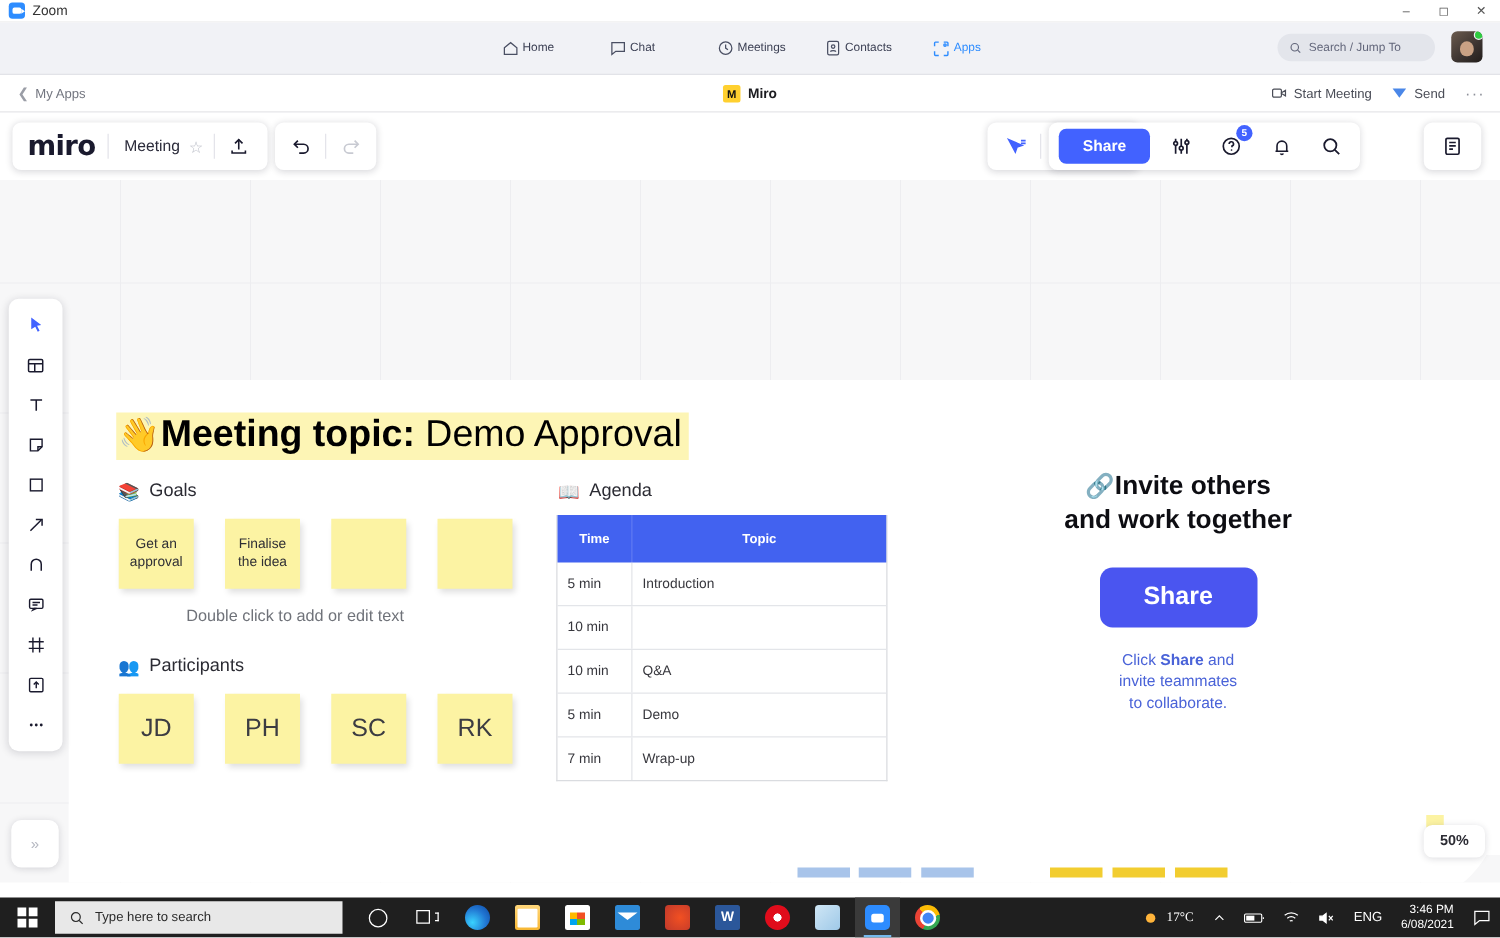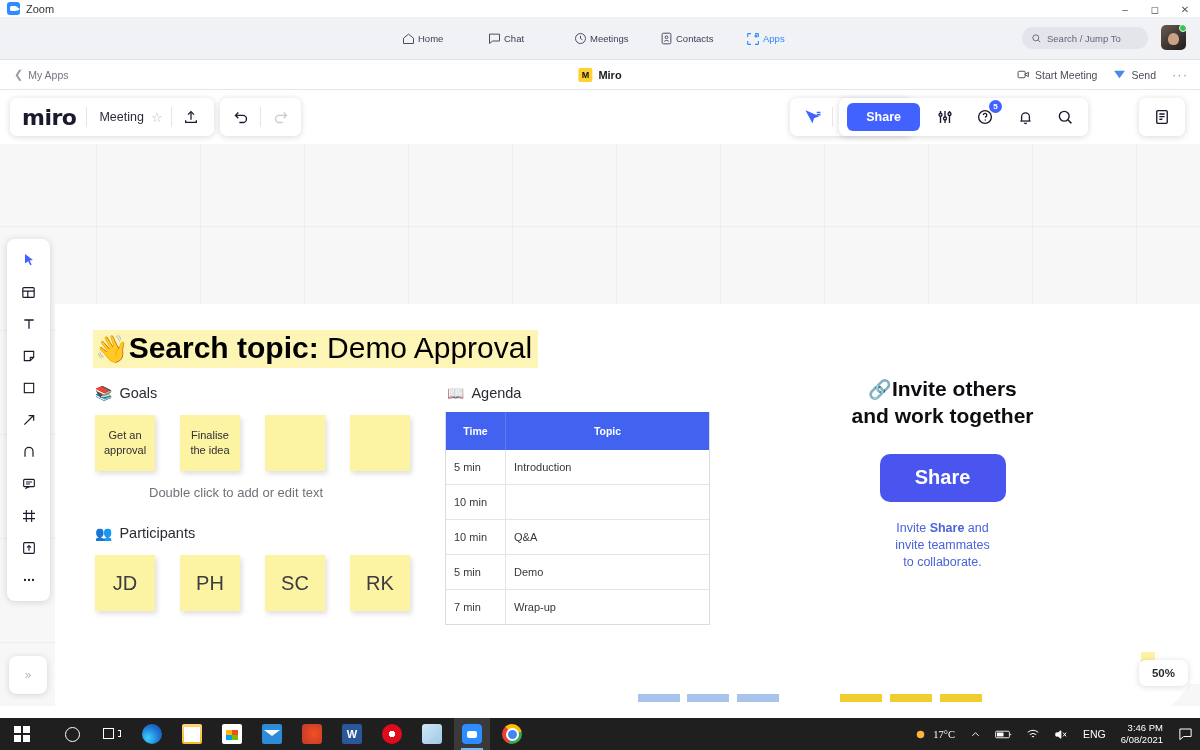--- a/index.html
+++ b/index.html
@@ -523,21 +523,21 @@
       <div class="tool-btn">
         <svg width="16" height="16" viewBox="0 0 24 24" fill="currentColor">
             <circle cx="6" cy="12" r="1.7"></circle>
             <circle cx="12" cy="12" r="1.7"></circle>
             <circle cx="18" cy="12" r="1.7"></circle>
           </svg>
       </div>
     </div>
 
     <div class="topic-line">
-      <span class="topic-hl"><span class="wave">👋</span><b>Search topic:</b> <span>Demo Approval</span></span>
+      <span class="topic-hl"><span class="wave">👋</span><b>Meeting topic:</b> <span>Demo Approval</span></span>
     </div>
 
     <div class="sec-head" style="left:95px; top:241px;">
       <span class="em">📚</span>
       <span>Goals</span>
     </div>
     <div class="notes-row" style="left:95px; top:271px;">
       <div class="note">Get an approval</div>
       <div class="note">Finalise the idea</div>
       <div class="note"></div>
@@ -586,21 +586,21 @@
       </div>
     </div>
 
     <div class="invite-wrap">
       <div class="invite-title">
         <span class="link-em">🔗</span><span>Invite others</span><br>
         <span>and work together</span>
       </div>
       <div class="invite-share-btn">Share</div>
       <div class="invite-sub">
-        <span>Invite </span><b>Share</b><span> and</span><br>
+        <span>Click </span><b>Share</b><span> and</span><br>
         <span>invite teammates</span><br>
         <span>to collaborate.</span>
       </div>
     </div>
 
     <div class="collapse-btn">»</div>
     <div class="mini-yellow"></div>
     <div class="zoom-pill">50%</div>
 
     <div class="mini-strip">
@@ -615,20 +615,27 @@
 
   <div class="taskbar">
     <div class="start-btn">
       <span class="win-logo">
           <i></i>
           <i></i>
           <i></i>
           <i></i>
         </span>
     </div>
+    <div class="tb-search">
+      <svg width="13" height="13" viewBox="0 0 24 24" fill="none" stroke="#2a2a2a" stroke-width="1.8">
+          <circle cx="10.5" cy="10.5" r="6.5"></circle>
+          <path d="M15.5 15.5 20.5 20.5"></path>
+        </svg>
+      <span class="tbs-txt">Type here to search</span>
+    </div>
     <div class="tb-icons">
       <div class="tb-ico">
           <span class="cortana-ring"></span>
         </div>
       <div class="tb-ico">
           <span class="taskview">
             <i></i>
             <i></i>
           </span>
         </div>

